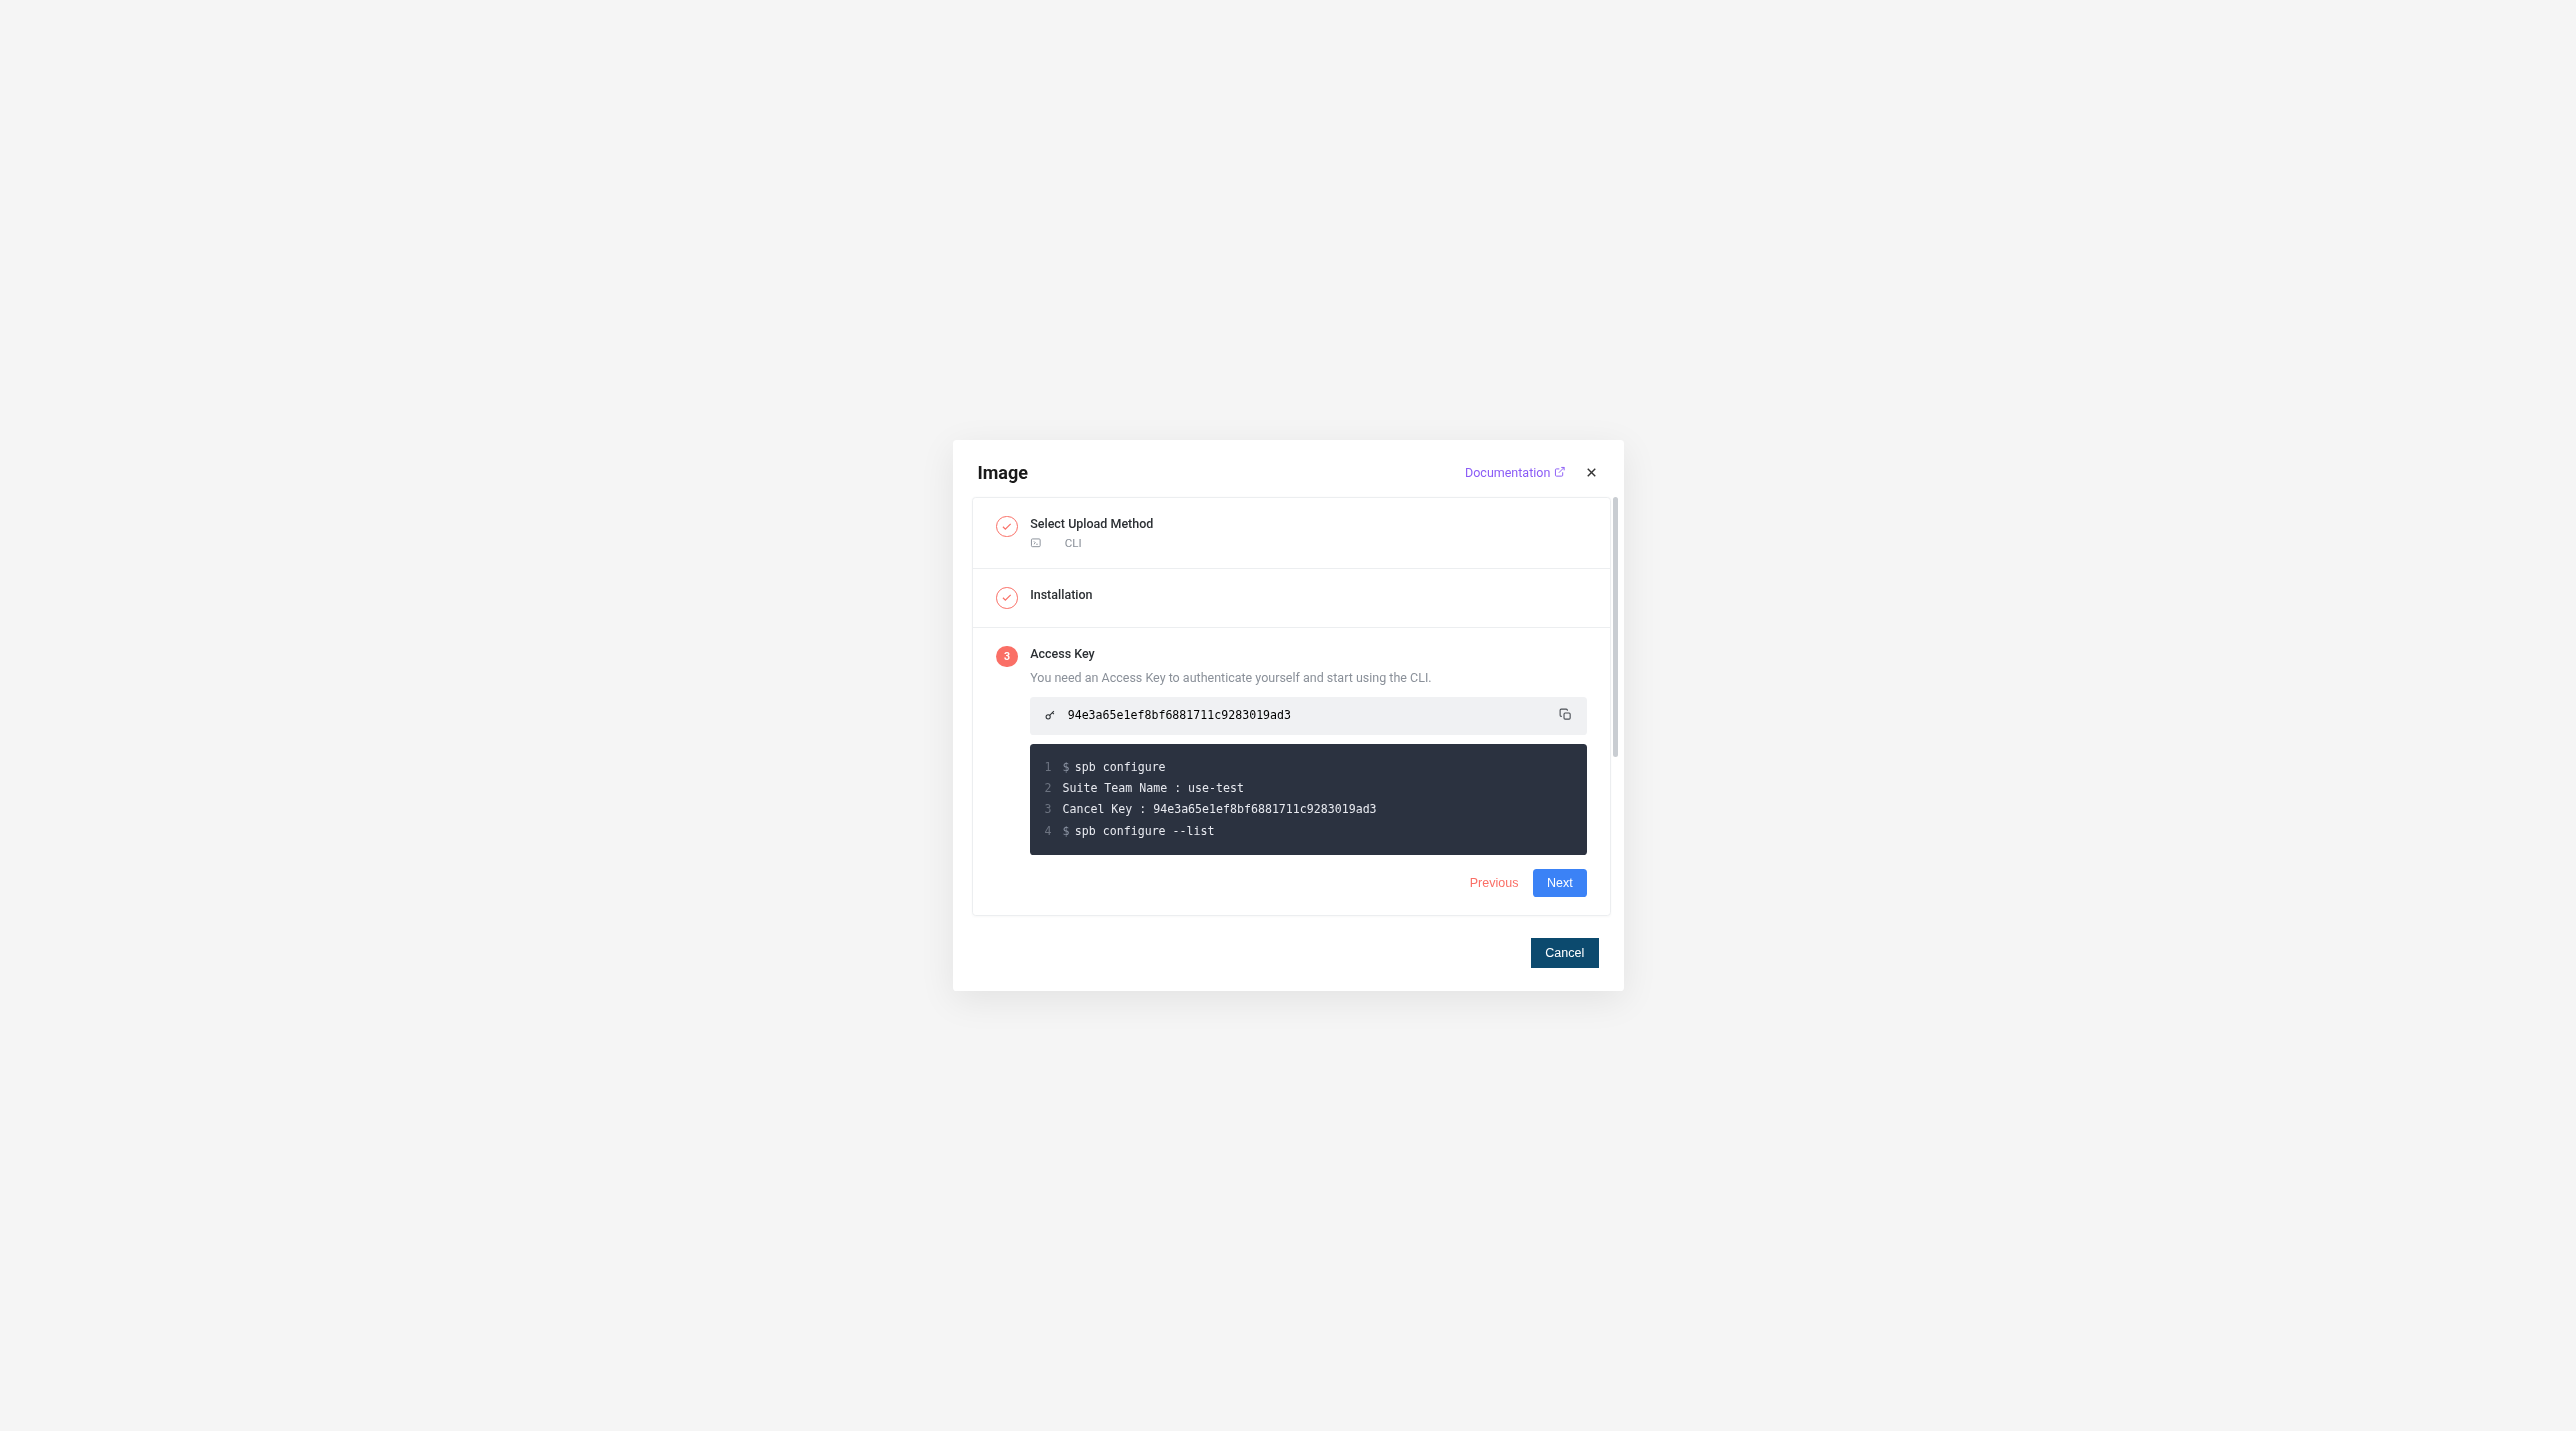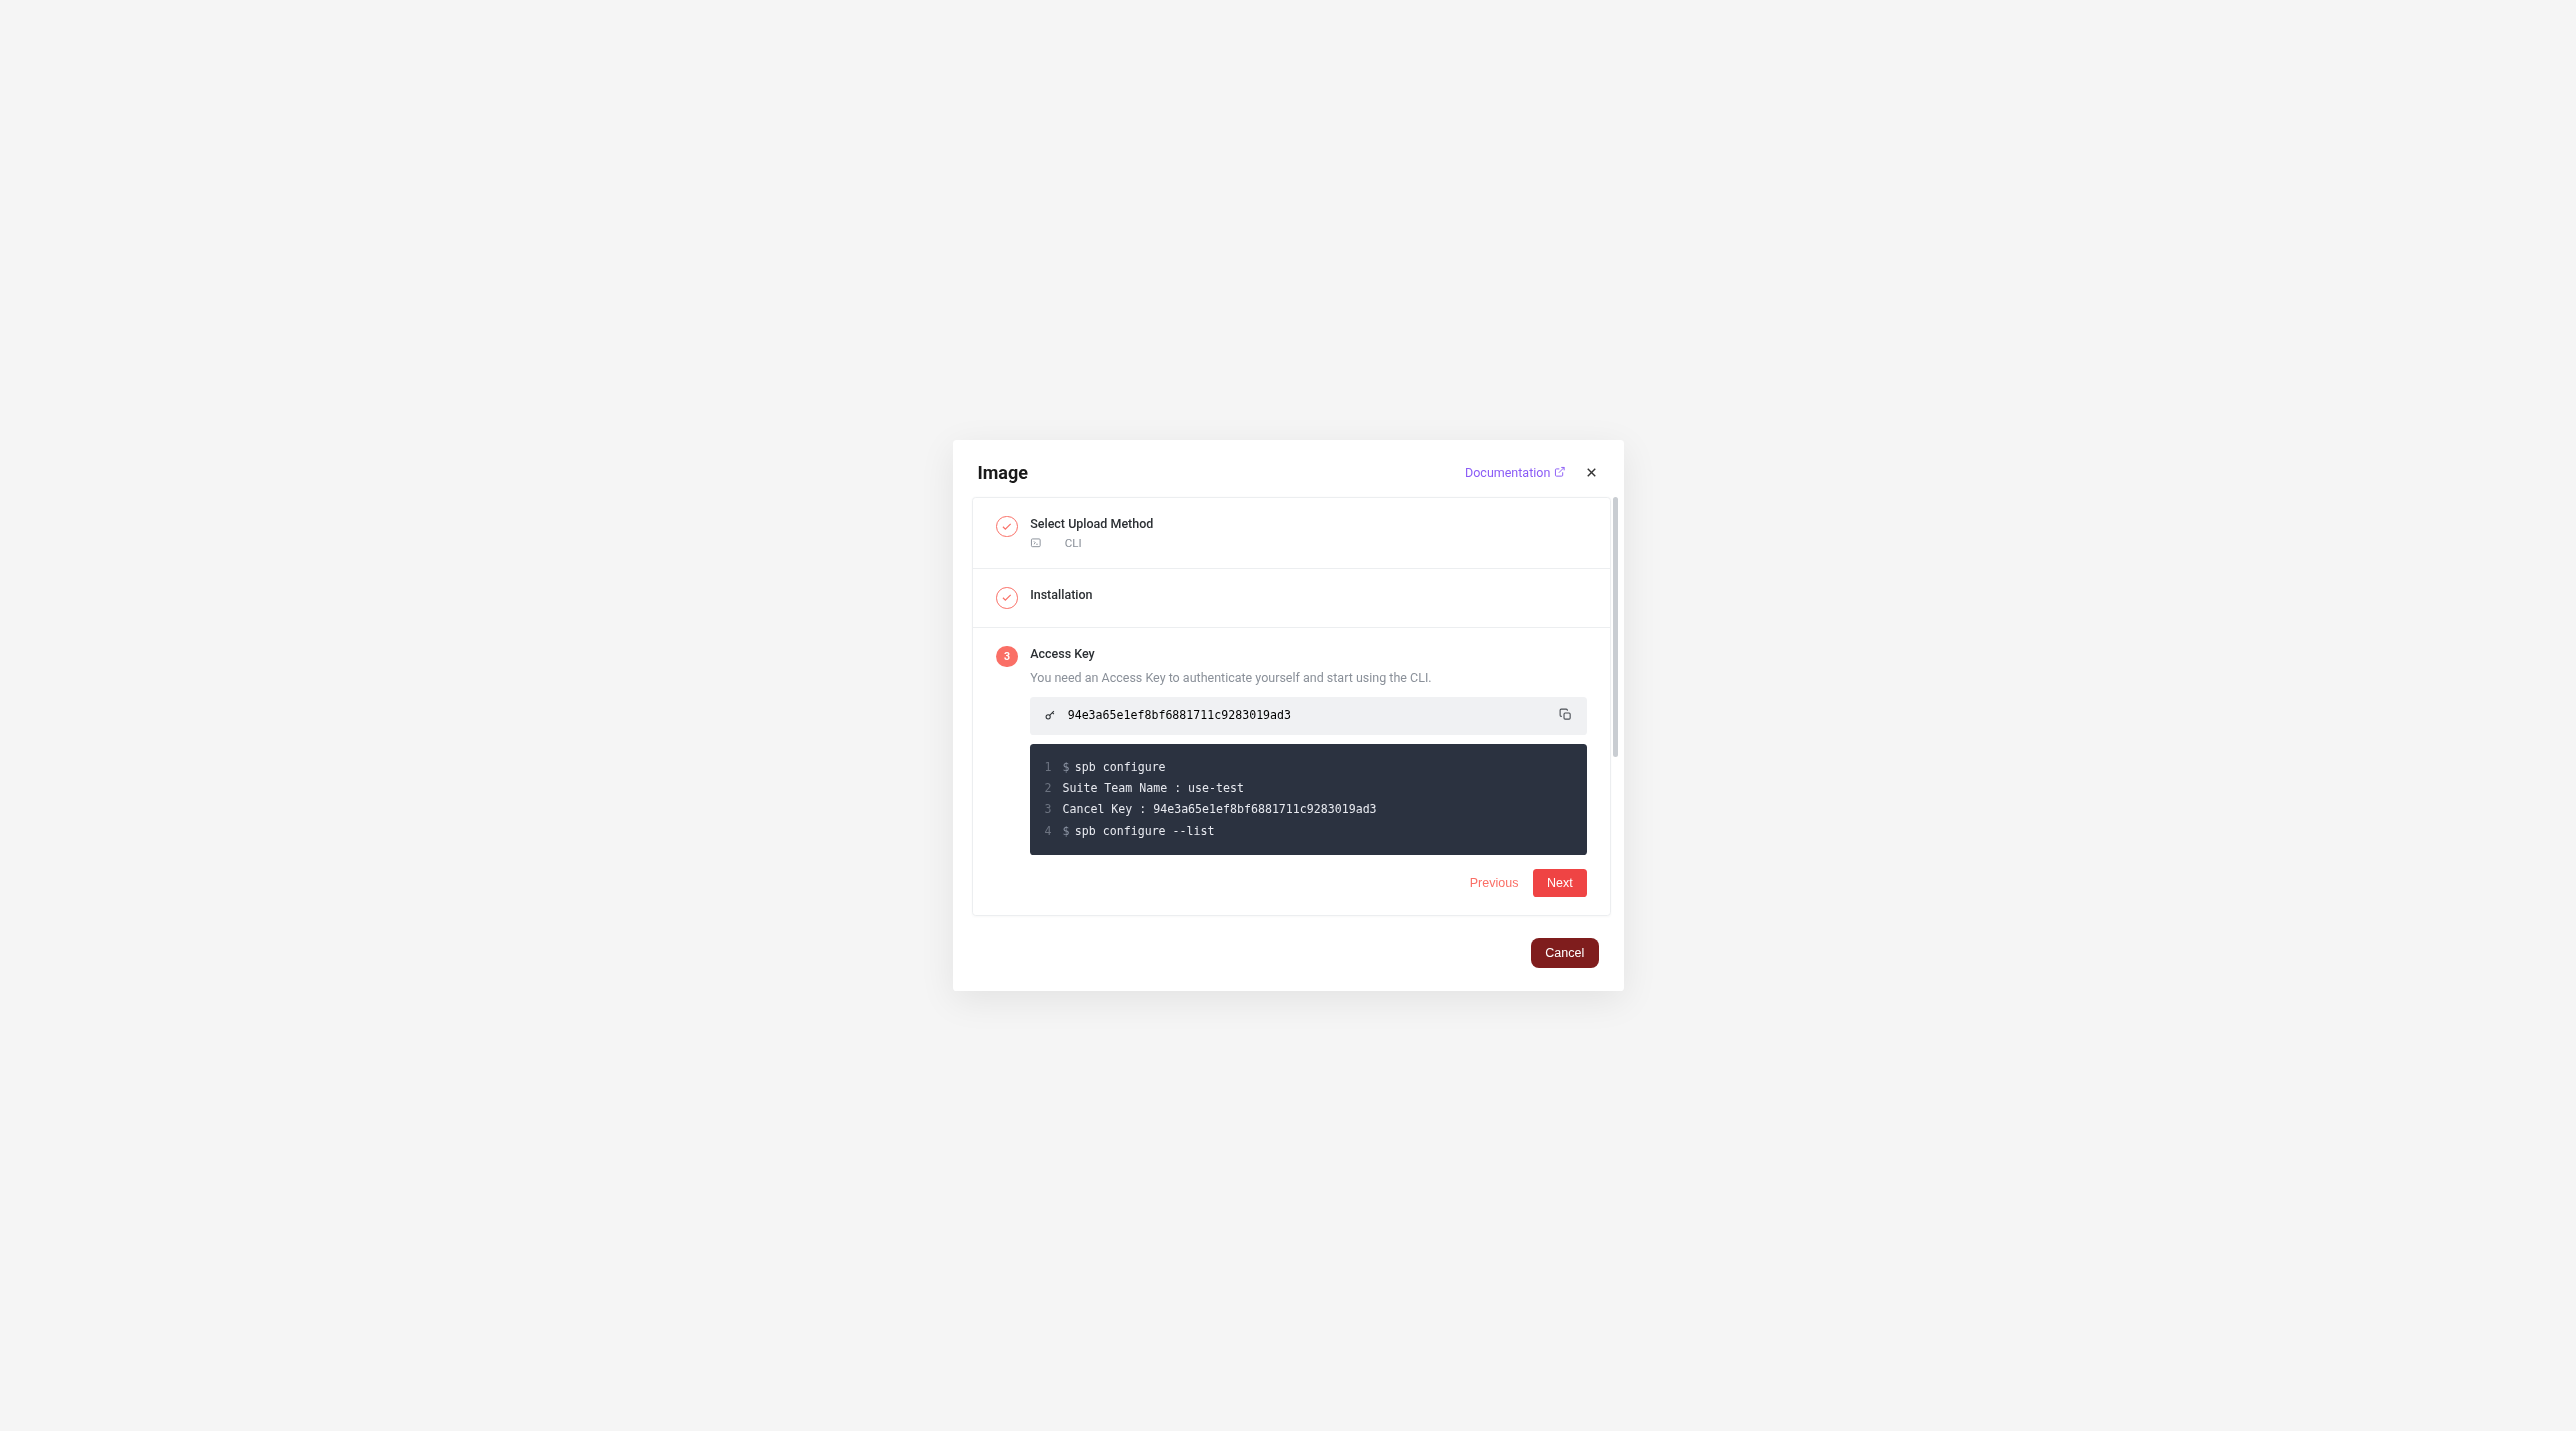--- a/index.html
+++ b/index.html
@@ -170,42 +170,42 @@
 }
 .btn-prev {
   background: none;
   border: none;
   color: #fa6f66;
   font-size: 12.5px;
   font-weight: 500;
   cursor: pointer;
 }
 .btn-next {
-  background: #ef4444;
+  background: #3b82f6;
   border: none;
   color: #fff;
   font-size: 12.5px;
   font-weight: 500;
   padding: 7.2px 14.3px;
   border-radius: 3.6px;
   cursor: pointer;
 }
 
 .modal-footer {
   display: flex;
   justify-content: flex-end;
   padding: 21.5px 25px 23px;
 }
 .btn-cancel {
-  background: #7f1d1d;
+  background: #0c4a6e;
   color: #fff;
   border: none;
   font-size: 12.5px;
   padding: 8px 14.3px;
-  border-radius: 8px;
+  border-radius: 0;
   cursor: pointer;
 }
 </style>
 </head>
 <body>
 
 <div class="modal">
 
   <div class="modal-header">
     <h1 class="modal-title">Image</h1>

